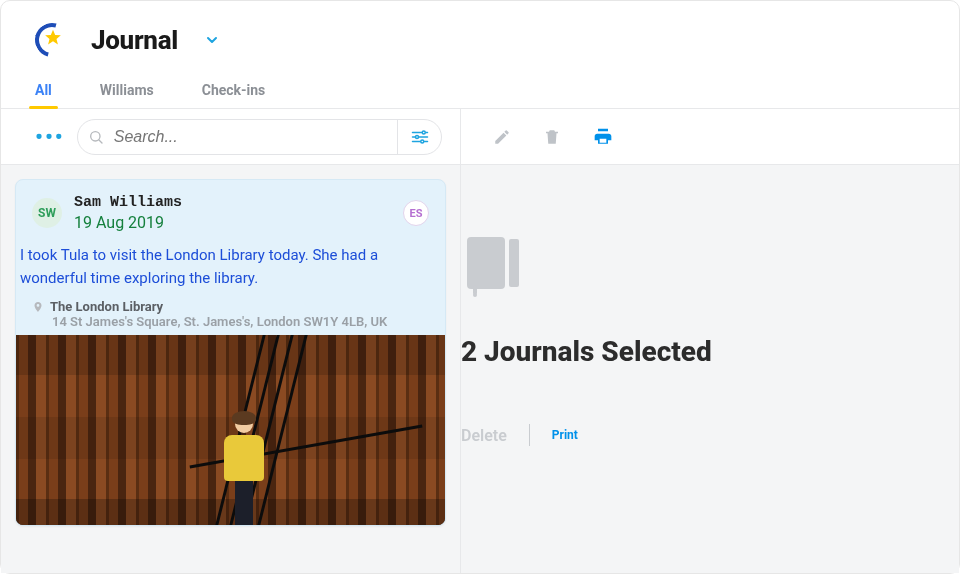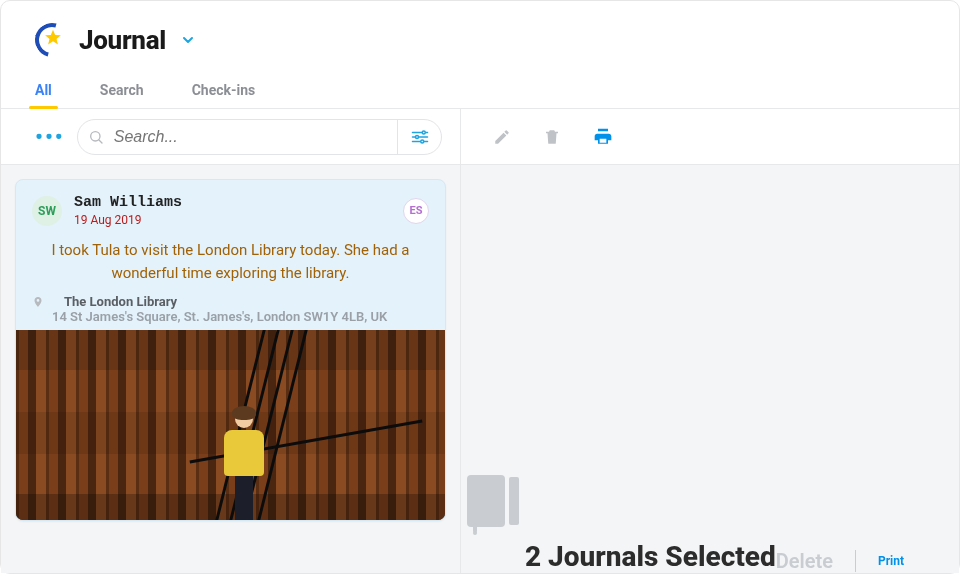--- a/index.html
+++ b/index.html
@@ -1,20 +1,20 @@
 <!DOCTYPE html>
 <html><head>
 <meta charset="utf-8">
 <style>
   * { box-sizing: border-box; margin: 0; padding: 0; }
   html, body { width: 960px; height: 574px; font-family: -apple-system, BlinkMacSystemFont, "Segoe UI", Roboto, "Helvetica Neue", Arial, sans-serif; color: #333; overflow: hidden; }
   .app { width: 960px; height: 574px; border: 1px solid #e6e6e6; border-radius: 10px; display: flex; flex-direction: column; background: #fff; }
 
   
-  .header { display: flex; align-items: center; gap: 10px; padding: 22px 34px 14px 34px; }
+  .header { display: flex; align-items: center; gap: 22px; padding: 22px 34px 14px 34px; }
   .logo { width: 34px; height: 34px; position: relative; }
   .logo .moon { position:absolute; left:0; top:0; width:34px; height:34px; border-radius:50%; border:4px solid #1e4db7; border-right-color: transparent; border-bottom-color: transparent; transform: rotate(-30deg); }
   .logo .star { position:absolute; left:8px; top:5px; width:20px; height:20px; }
   .logo .star svg { width:100%; height:100%; }
   .page-title { font-weight: 800; font-size: 26px; color:#1a1a1a; letter-spacing:-.3px; }
   .chev { color:#1ea4e0; display:inline-flex; margin-left:4px; }
 
   
   .tabs-row { display:flex; align-items:center; padding: 0 34px; height: 38px; border-bottom:1px solid #e7e8ea; gap:48px; background:#fff; }
   .tab { font-size:14px; font-weight:700; color:#8b8f95; cursor:pointer; position:relative; padding:10px 0; }
@@ -29,32 +29,32 @@
   .search-wrap { flex:1; display:flex; align-items:center; border:1px solid #e3e4e7; border-radius:22px; height:36px; overflow:hidden; }
   .search-icon { width:36px; display:flex; align-items:center; justify-content:center; color:#b6b9bd; }
   .search-input { flex:1; border:none; outline:none; font-size:16px; font-style:italic; color:#9aa0a6; background:transparent; }
   .filter-btn { width:44px; height:34px; display:flex; align-items:center; justify-content:center; border-left:1px solid #e3e4e7; color:#1ea4e0; cursor:pointer; }
   .tool-icon { color:#bfc3c8; cursor:pointer; display:inline-flex; }
   .tool-icon.active { color:#0091ea; }
 
   
   .body { flex:1; display:flex; min-height:0; }
   .left-panel { flex:0 0 460px; border-right:1px solid #e7e8ea; background:#f4f5f6; padding:14px; overflow:hidden; }
-  .right-panel { flex:1; background:#f4f5f6; display:flex; flex-direction:row; align-items:flex-end; padding-top:70px; }
+  .right-panel { flex:1; background:#f4f5f6; display:flex; flex-direction:column; align-items:flex-start; padding-top:70px; }
 
   
   .card { background:#e3f2fb; border:1px solid #d5e9f5; border-radius:8px; overflow:hidden; box-shadow:0 1px 2px rgba(0,0,0,.05); }
   .card-head { display:flex; align-items:center; padding:14px 16px 6px 16px; gap:12px; }
   .avatar { width:30px; height:30px; border-radius:50%; background:#dff0e5; color:#2f9e5b; font-weight:700; font-size:12px; display:flex; align-items:center; justify-content:center; }
   .author { font-weight:700; font-size:15px; color:#222;font-family:Liberation Mono, monospace; }
-  .date { font-size:12px; color:#b91c1c; margin-top:2px; }
+  .date { font-size:16px; color:#15803d; margin-top:2px; }
   .share-badge { margin-left:auto; width:26px; height:26px; border-radius:50%; border:1px solid #e2d4ec; background:#fff; color:#b56fd1; font-weight:700; font-size:11px; display:flex; align-items:center; justify-content:center; }
-  .card-body { padding: 6px 16px 10px 16px; font-size:15px; line-height:1.5; color:#a16207;text-align:center; }
+  .card-body { padding: 6px 16px 10px 4px; font-size:15px; line-height:1.5; color:#1d4ed8; }
   .loc-block { padding: 0 16px 6px 16px; }
-  .loc-row1 { display:flex; align-items:center; gap:20px; }
+  .loc-row1 { display:flex; align-items:center; gap:6px; }
   .pin { color:#b6b9bd; display:inline-flex; }
   .loc-name { font-weight:700; font-size:13px; color:#5b5f64; }
   .loc-addr { margin-left:20px; font-size:13px; color:#9aa0a6; font-weight:600; }
   .image { width:100%; height:190px; background:#332015; position:relative; overflow:hidden; }
   .shelf { position:absolute; left:0; right:0; background:repeating-linear-gradient(90deg,#5a2e12 0 3px,#7a3e1a 3px 12px,#4a2510 12px 20px,#8a4a22 20px 30px); }
   .shelf.s1 { top:0; height:40px; filter:brightness(.85);} 
   .shelf.s2 { top:40px; height:42px; }
   .shelf.s3 { top:82px; height:42px; filter:brightness(.9);} 
   .shelf.s4 { top:124px; height:40px; }
   .shelf.s5 { top:164px; height:34px; filter:brightness(.75);} 
@@ -63,21 +63,21 @@
   .person { position:absolute; left:200px; top:80px; width:56px; height:110px; }
   .person .head { width:18px; height:18px; border-radius:50%; background:#f2cca2; margin:0 auto; }
   .person .hair { width:24px; height:14px; background:#5b3a20; border-radius:50% 50% 40% 40%; position:absolute; top:-4px; left:16px; }
   .person .body { width:40px; height:46px; background:#e9c93a; border-radius:8px 8px 4px 4px; margin:2px auto 0 auto; }
   .person .legs { width:18px; height:48px; background:#1c1f2a; margin:0 auto; }
 
   
   .placeholder-icon { color:#c9ccd0; margin-bottom:34px; }
   .selected-title { font-size:28px; font-weight:800; color:#2c2c2c; }
   .actions { margin-top:56px; display:flex; align-items:center; gap:22px; }
-  .action-del { color:#c9ccd0; font-size:20px; font-weight:600; }
+  .action-del { color:#c9ccd0; font-size:16px; font-weight:600; }
   .divider { width:1px; height:22px; background:#c9ccd0; }
   .action-print { color:#0091ea; font-size:12px; font-weight:700; cursor:pointer; }
 </style>
 </head>
 <body>
 
 <div class="app">
 
   <div class="header">
     <div class="logo">
@@ -89,21 +89,21 @@
     <div class="page-title">Journal</div>
     <span class="chev">
       <svg width="16" height="16" viewBox="0 0 24 24">
           <path fill="none" stroke="currentColor" stroke-width="3" stroke-linecap="round" stroke-linejoin="round" d="M6 9l6 6 6-6"></path>
         </svg>
     </span>
   </div>
 
   <div class="tabs-row">
     <div class="tab active">All</div>
-    <div class="tab">Search</div>
+    <div class="tab">Williams</div>
     <div class="tab">Check-ins</div>
   </div>
 
   <div class="toolbar">
     <div class="left">
       <div class="more">•••</div>
       <div class="search-wrap">
         <span class="search-icon">
           <svg width="16" height="16" viewBox="0 0 24 24">
               <circle cx="11" cy="11" r="7" fill="none" stroke="currentColor" stroke-width="2"></circle>

